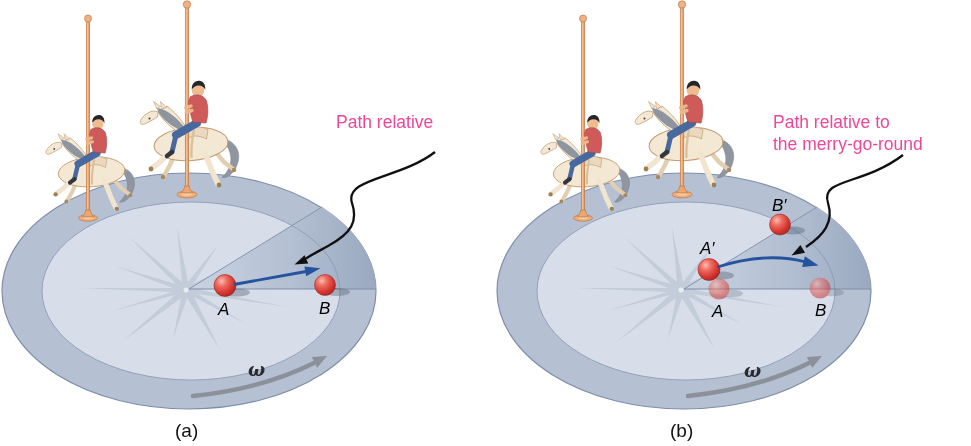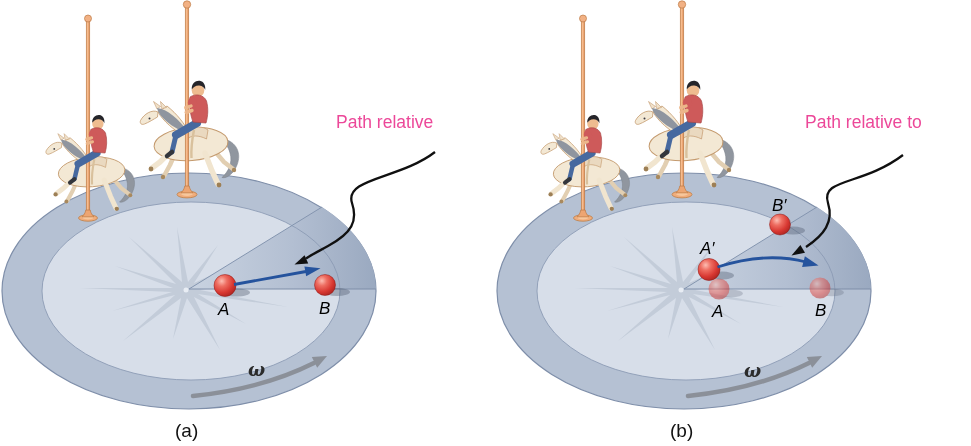--- a/index.html
+++ b/index.html
@@ -146,22 +146,23 @@
     <g>
       <path d="M 903,155 C 862,186 820,178 828,203 C 834,222 824,235 806,247" fill="none" stroke="#101010" stroke-width="2.3"></path>
       <polygon points="791.5,255.5 800.4,245.0 805.0,252.8" fill="#101010"></polygon>
     </g>
   </g>
 </svg>
 
 <div class="txt annot" style="left:336px;top:111px">
   <div>Path relative</div>
 </div>
-<div class="txt annot" style="left:805px;top:111px">
+<div class="txt annot" style="left:773px;top:111px">
   <div>Path relative to</div>
+  <div>the merry-go-round</div>
 </div>
 
 <div class="txt ball-label" style="left:218px;top:301px">A</div>
 <div class="txt ball-label" style="left:319px;top:300px">B</div>
 
 <div class="txt ball-label" style="left:700px;top:240px">A′</div>
 <div class="txt ball-label" style="left:772px;top:197px">B′</div>
 <div class="txt ball-label" style="left:712px;top:303px">A</div>
 <div class="txt ball-label" style="left:815px;top:302px">B</div>
 

